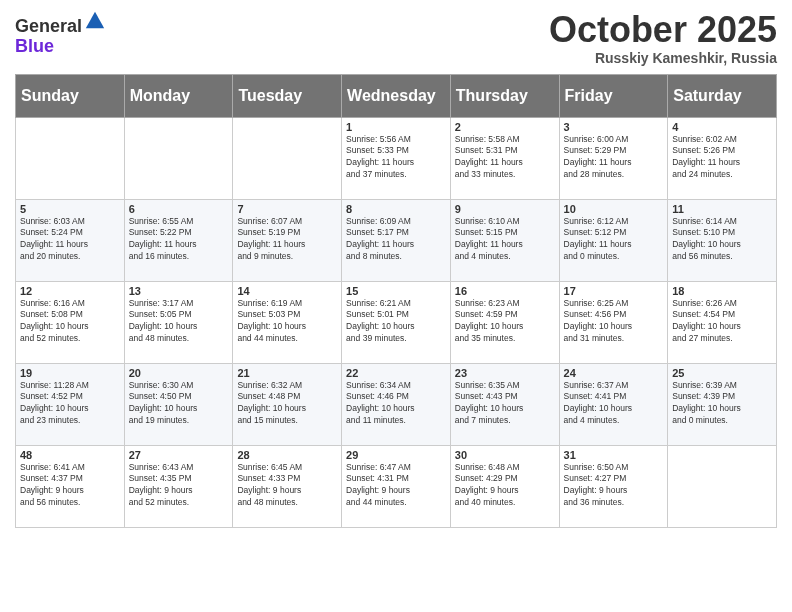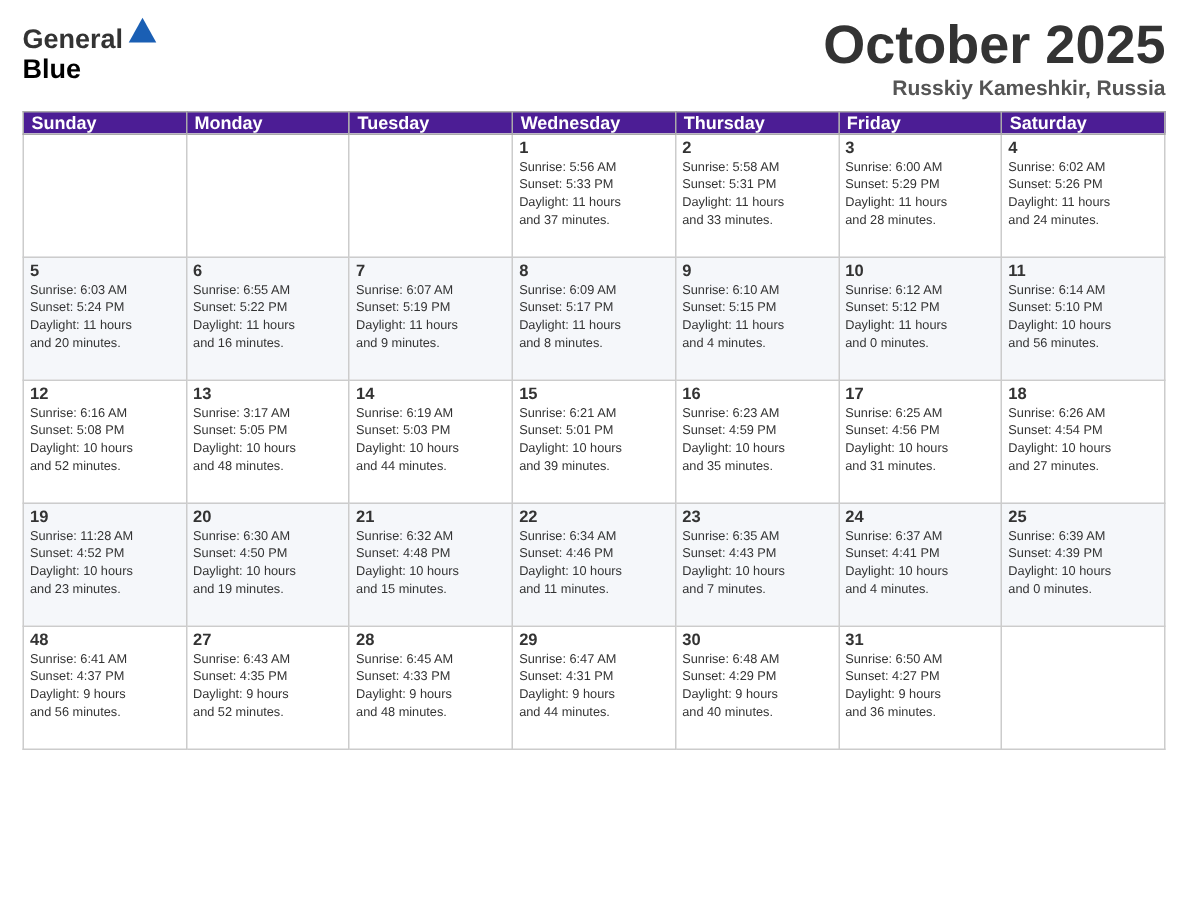--- a/index.html
+++ b/index.html
@@ -24,21 +24,21 @@
     .logo {
       display: flex;
       align-items: center;
     }
     .logo-text {
       font-size: 18px;
       font-weight: bold;
       line-height: 1.1;
     }
     .logo-general { color: #333; }
-    .logo-blue { color: #000000; text-align: right; }
+    .logo-blue { color: #6d28d9; text-align: right; }
     .logo-icon {
       width: 22px;
       height: 22px;
       margin-left: 2px;
     }
     .title-block {
       text-align: right;
     }
     .month-title {
       font-size: 36px;
@@ -50,25 +50,25 @@
       font-size: 14px;
       color: #555;
       font-weight: bold;
     }
     .calendar {
       width: 100%;
       border-collapse: collapse;
       table-layout: fixed;
     }
     .calendar th {
-      background: #4c1d95;
+      background: #737373;
       color: #fff;
-      font-size: 12px;
-      font-weight: bold;
-      padding: 0 5px;
+      font-size: 16px;
+      font-weight: bold;
+      padding: 12px 5px;
       text-align: left;
       border: 1px solid #aaa;
     }
     .calendar td {
       border: 1px solid #ccc;
       vertical-align: top;
       padding: 3px 4px;
       font-size: 9px;
       color: #333;
       height: 82px;

